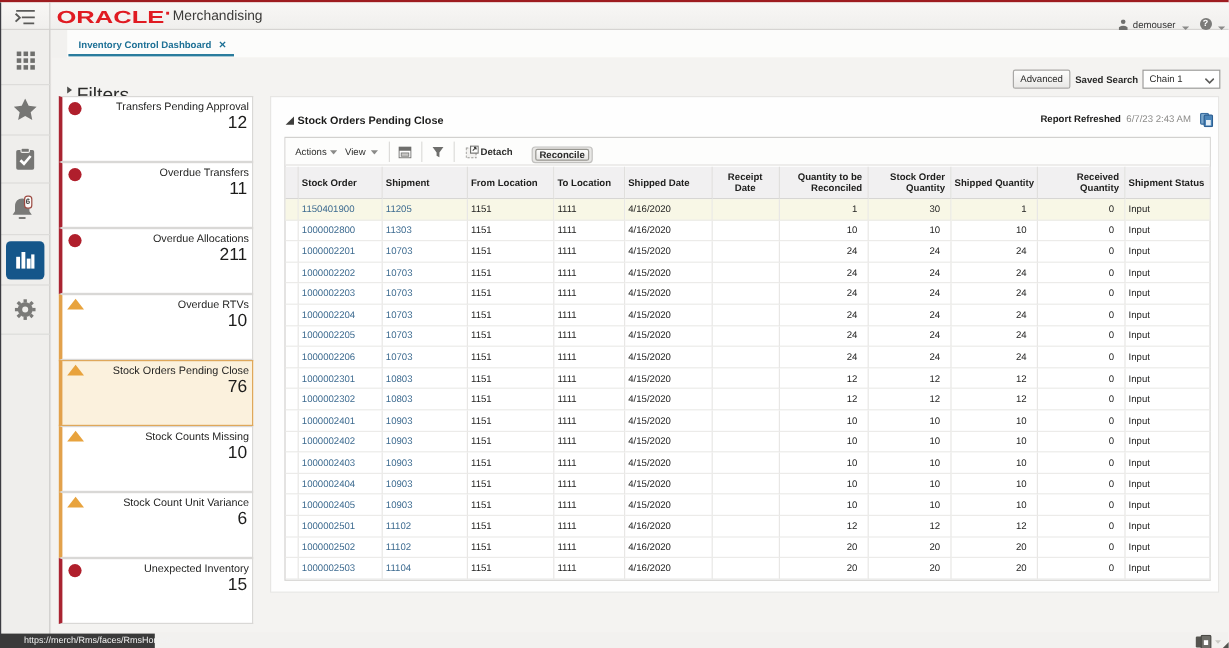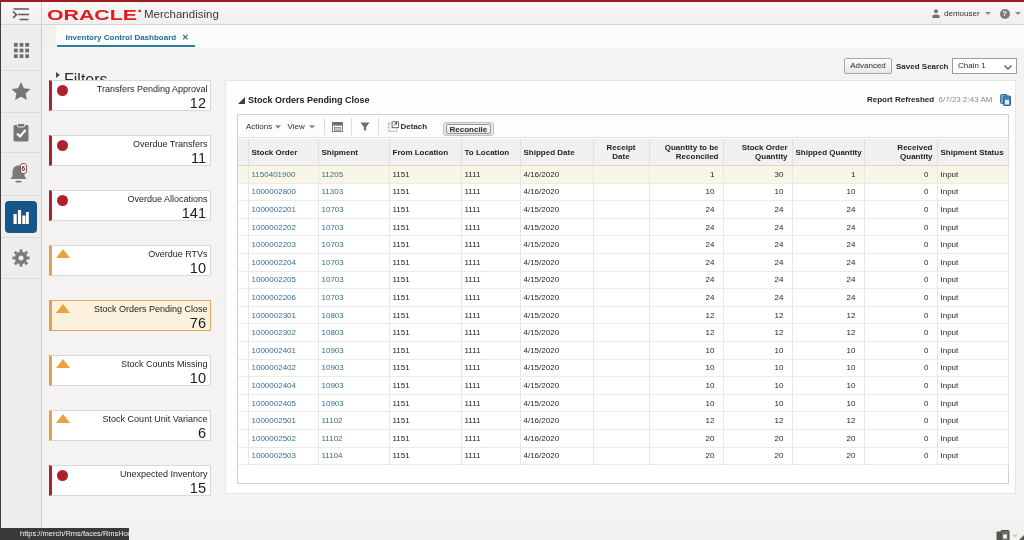--- a/index.html
+++ b/index.html
@@ -8,21 +8,21 @@
 
 
 .topline { position:absolute; left:0; top:0; width:1024px; height:2px; background:#9e1c20; }
 
 
 .topbar { position:absolute; left:0; top:2px; width:1024px; height:23px;
   background:linear-gradient(#f8f7f5,#f0efed); border-bottom:1px solid #d6d4d2; }
 .hambox { position:absolute; left:0; top:0; width:42px; height:23px; border-right:1px solid #d2d0ce; }
 .leftedge { position:absolute; left:0; top:2px; width:1px; height:527px; background:#3c3c42; z-index:9; }
 .brand { position:absolute; left:144px; top:6px; font-size:11.5px; color:#3c3b39; }
-.userarea { position:absolute; left:932px; top:0; height:23px; display:flex; align-items:center; }
+.userarea { position:absolute; left:932px; top:0; height:23px; display:flex; align-items:flex-end; }
 .username { font-size:8px; color:#333; }
 .helpcirc { width:10px; height:10px; border-radius:50%; background:#7b7b79; color:#fff; font-size:7.5px;
   font-weight:bold; text-align:center; line-height:10px; }
 .dcar { width:0; height:0; border-left:3px solid transparent; border-right:3px solid transparent;
   border-top:3.5px solid #8a8a88; }
 
 
 .sidebar { position:absolute; left:0; top:25px; width:42px; height:515px; background:#efeeec;
   border-right:1px solid #cccbc9; }
 .scell { width:42px; display:flex; align-items:center; justify-content:center;
@@ -44,21 +44,21 @@
   border-top:3.5px solid transparent; border-bottom:3.5px solid transparent; border-left:4.5px solid #4a4a48; }
 
 .advbtn { position:absolute; left:801px; top:10px; width:48px; height:16px;
   background:linear-gradient(#fdfdfc,#e9e8e6); border:1px solid #a9a8a6; border-radius:2px;
   font-size:8px; color:#2b2b2a; text-align:center; line-height:14px; }
 .savedsearch { position:absolute; left:853px; top:14px; font-size:8px; font-weight:bold; color:#2b2b2a; }
 .chainsel { position:absolute; left:909px; top:10px; width:65px; height:16px; background:#fff;
   border:1px solid #9c9b99; font-size:8px; color:#2b2b2a; line-height:14px; padding-left:5px; }
 
 
-.tile { position:absolute; left:6px; width:161.5px; height:31px; background:#fff;
+.tile { position:absolute; left:6px; width:161.5px; height:55px; background:#fff;
   border:1px solid #d9d8d6; border-left:3px solid; }
 .tile.crit { border-left-color:#a92331; }
 .tile.warn { border-left-color:#e2a14b; }
 .tile.sel { background:#fbf1dd; border-color:#dfa85b; border-left-color:#e2a14b; }
 .tile .ttl { position:absolute; right:2px; top:3.5px; font-size:9px; color:#1f1f1e; }
 .tile .num { position:absolute; right:3.5px; top:14.5px; font-size:14.5px; color:#1c1c1b; }
 .tile .circ { position:absolute; left:5px; top:4.5px; width:11px; height:11px; border-radius:50%;
   background:#b01f2c; }
 .tile .tri { position:absolute; left:4px; top:3.5px; width:0; height:0;
   border-left:7px solid transparent; border-right:7px solid transparent;
@@ -231,21 +231,21 @@
       <span class="num">12</span>
     </div>
   <div class="tile crit" style="top:86.5px">
       <span class="circ"></span>
       <span class="ttl">Overdue Transfers</span>
       <span class="num">11</span>
     </div>
   <div class="tile crit" style="top:141.5px">
       <span class="circ"></span>
       <span class="ttl">Overdue Allocations</span>
-      <span class="num">141</span>
+      <span class="num">211</span>
     </div>
   <div class="tile warn" style="top:196.5px">
       <span class="tri"></span>
       <span class="ttl">Overdue RTVs</span>
       <span class="num">10</span>
     </div>
   <div class="tile warn sel" style="top:251.5px">
       <span class="tri"></span>
       <span class="ttl">Stock Orders Pending Close</span>
       <span class="num">76</span>
@@ -501,20 +501,34 @@
               <td>4/15/2020</td>
               <td></td>
               <td class="num">10</td>
               <td class="num">10</td>
               <td class="num">10</td>
               <td class="num">0</td>
               <td>Input</td>
             </tr>
         <tr>
               <td></td>
+              <td><a>1000002403</a></td>
+              <td><a>10903</a></td>
+              <td>1151</td>
+              <td>1111</td>
+              <td>4/15/2020</td>
+              <td></td>
+              <td class="num">10</td>
+              <td class="num">10</td>
+              <td class="num">10</td>
+              <td class="num">0</td>
+              <td>Input</td>
+            </tr>
+        <tr>
+              <td></td>
               <td><a>1000002404</a></td>
               <td><a>10903</a></td>
               <td>1151</td>
               <td>1111</td>
               <td>4/15/2020</td>
               <td></td>
               <td class="num">10</td>
               <td class="num">10</td>
               <td class="num">10</td>
               <td class="num">0</td>

